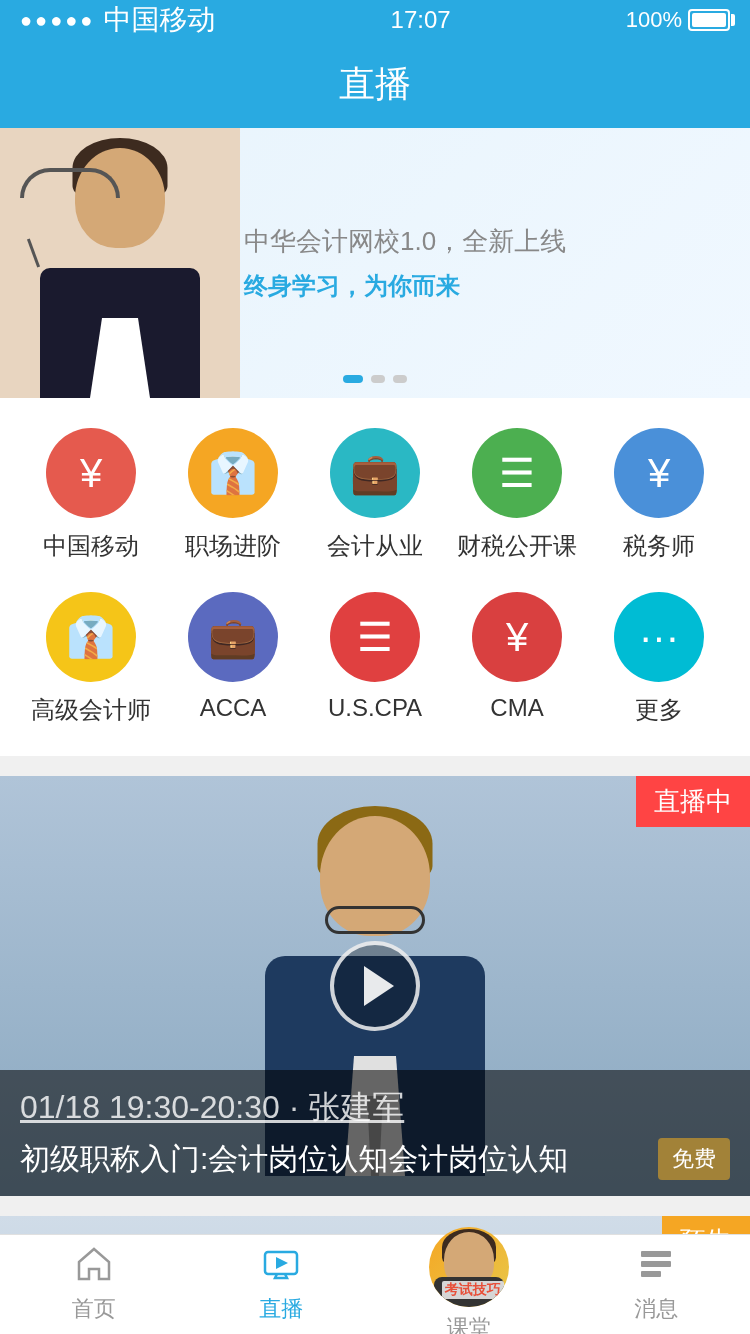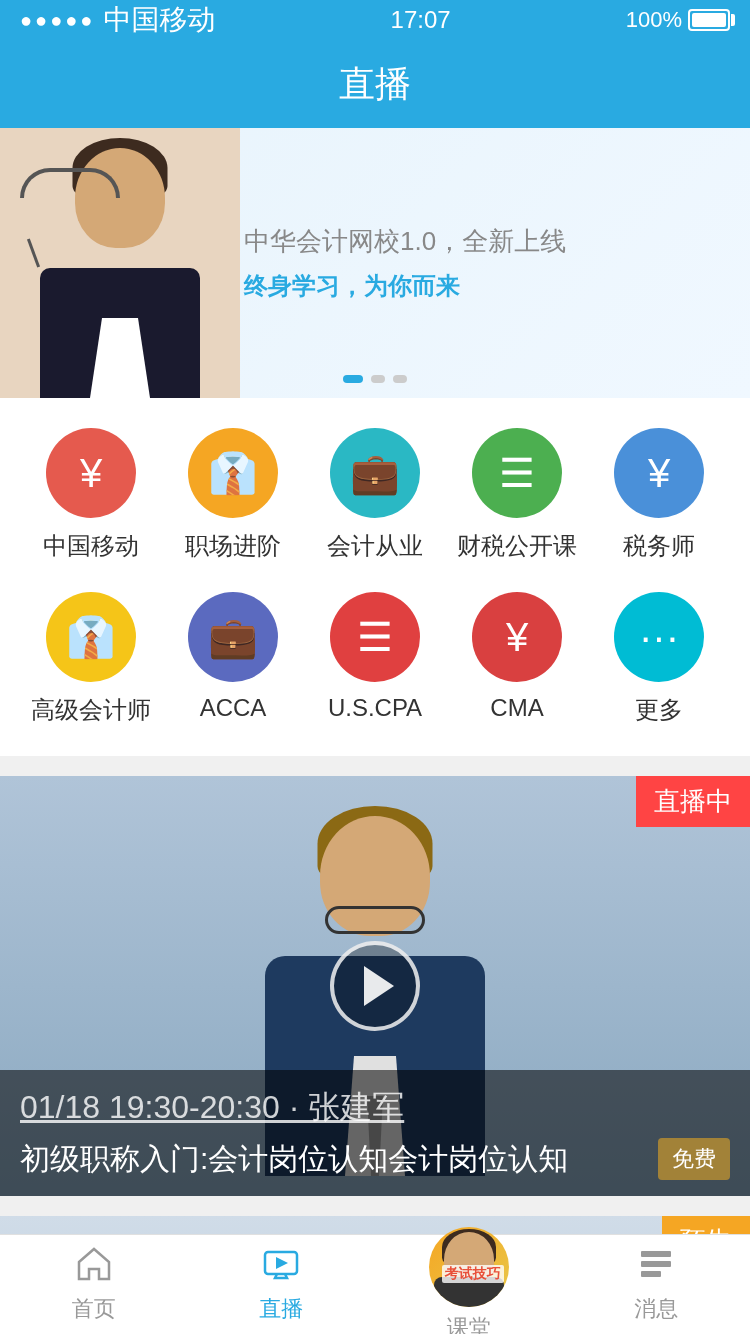--- a/index.html
+++ b/index.html
@@ -489,21 +489,21 @@
       bottom: -10px;
       left: 50%;
       transform: translateX(-50%);
       width: 70px;
       height: 40px;
       background: #333;
       border-radius: 8px 8px 0 0;
     }
     .tab-avatar-text {
       position: absolute;
-      bottom: 24px;
+      bottom: 8px;
       right: 5px;
       font-size: 14px;
       color: #e8503a;
       font-weight: bold;
       background: rgba(255,255,255,0.8);
       padding: 0 3px;
       border-radius: 2px;
       white-space: nowrap;
     }
 

